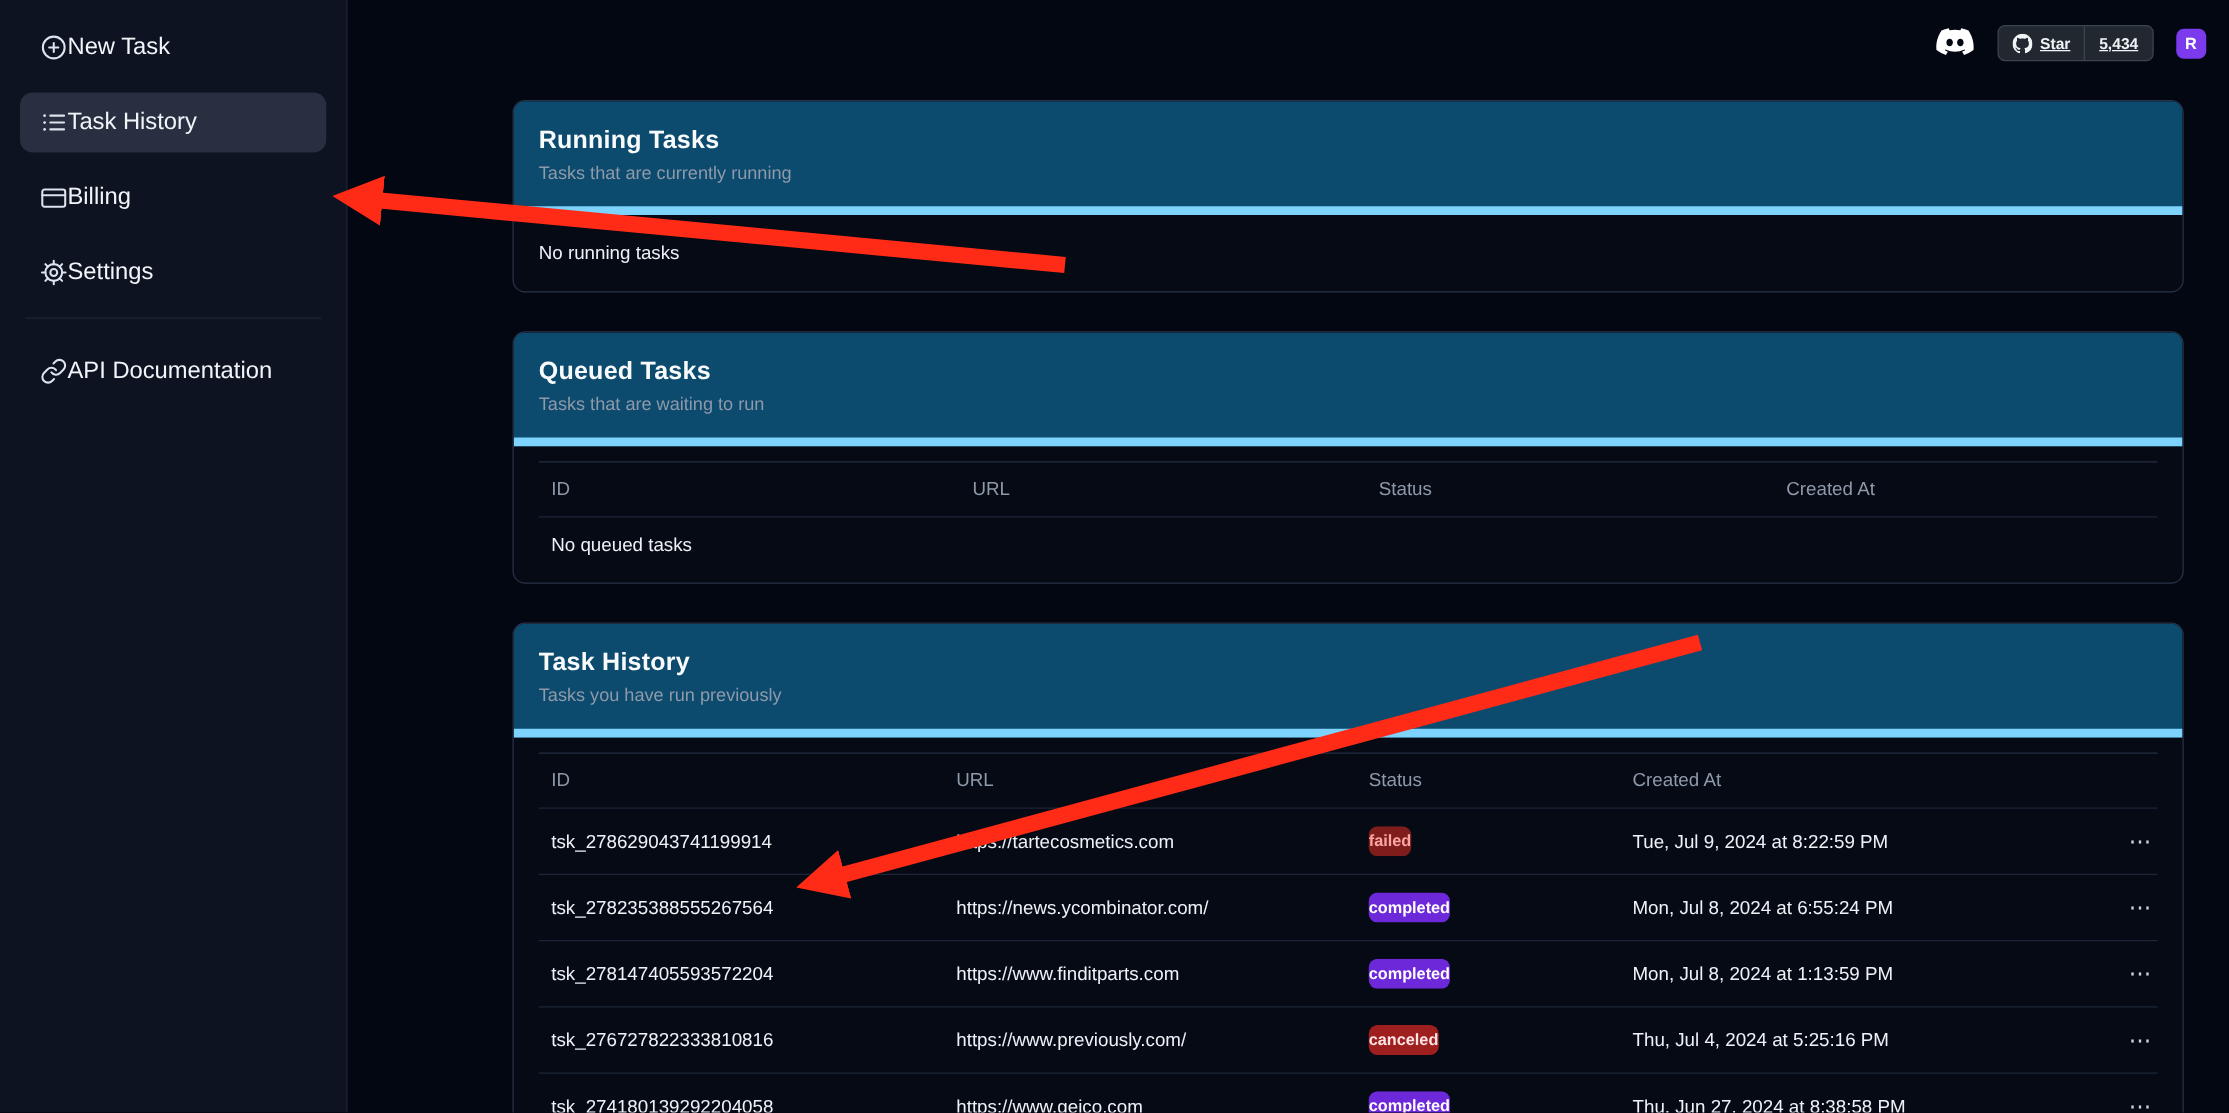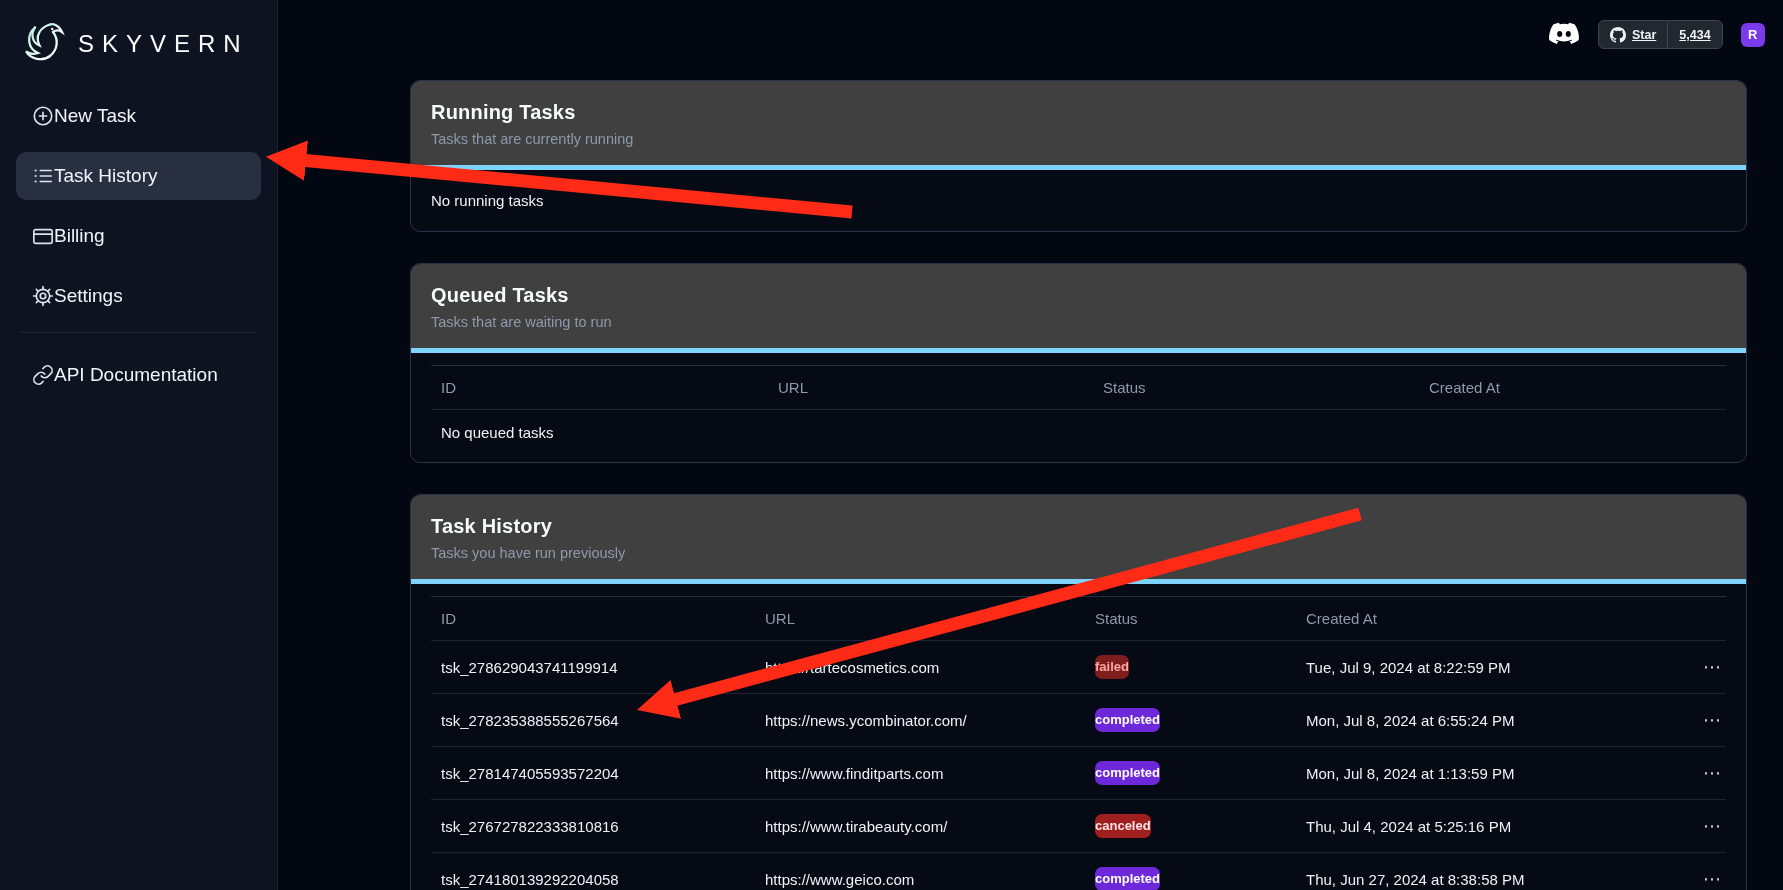--- a/index.html
+++ b/index.html
@@ -51,21 +51,21 @@
   }
   .user-partial { font-size:15px; color:#e8edf4; white-space:nowrap; }
 
   
   .main { position:absolute; left:410px; top:80px; width:1337px; }
   .card {
     border:1px solid #283349; border-radius:10px; background:#050a14;
     overflow:hidden; margin-bottom:31px;
   }
   .card.history-card { margin-top:3px; }
-  .card-head { background:#404040; padding:20px 20px 18px 20px; border-bottom:5px solid #7dd3fc; }
+  .card-head { background:#0c4a6e; padding:20px 20px 18px 20px; border-bottom:7px solid #7dd3fc; }
   .card-title { font-size:20px; font-weight:700; color:#f8fafc; letter-spacing:.2px; }
   .card-sub { margin-top:7px; font-size:14.5px; color:#8e99aa; }
   .empty-row { height:61px; display:flex; align-items:center; padding:0 20px; font-size:15px; color:#eef2f7; }
 
   .card-body.pad { padding:12px 20px 8px 20px; }
   .table { width:100%; border-top:1px solid #242e44; }
   .row { display:grid; align-items:center; border-bottom:1px solid #1c2537; }
   .t-queued .row { grid-template-columns:337px 325px 326px 1fr; height:42px; }
   .t-history .row { grid-template-columns:324px 330px 211px 397px 1fr; height:53px; }
   .t-history .row.thead, .t-queued .row.thead { height:44px; }
@@ -79,38 +79,20 @@
   .badge-completed { background:#6d28d9; color:#ffffff; }
   .badge-canceled { background:#9f1f1f; color:#ffe4e6; }
 
   
   .arrows { position:absolute; left:0; top:0; z-index:50; pointer-events:none; }
 </style>
 </head>
 <body>
 
 <aside class="sidebar">
-  <div class="logo">
-    <svg viewBox="0 0 64 64">
-      <defs>
-        <linearGradient id="lg" x1="0" y1="0" x2="1" y2="1">
-          <stop offset="0" stop-color="#b9f0e2"></stop>
-            <stop offset="1" stop-color="#ffffff"></stop>
-        </linearGradient>
-      </defs>
-      <g fill="none" stroke="url(#lg)" stroke-width="3" stroke-linecap="round">
-        <path d="M40 6 C26 10 20 22 26 34 C16 30 14 18 20 10"></path>
-        <path d="M20 10 C8 20 10 38 24 44 C18 46 12 45 8 42 C14 52 30 56 40 48"></path>
-        <path d="M40 48 C50 40 52 26 44 16"></path>
-        <path d="M44 16 C48 13 52 13 56 16 C52 7 44 4 40 6"></path>
-      </g>
-      <circle cx="43" cy="12" r="1.6" fill="#ffffff"></circle>
-    </svg>
-    <span class="logo-text">SKYVERN</span>
-  </div>
 
   <nav>
     <div class="nav-item">
       <span class="nicon">
         <svg viewBox="0 0 24 24">
             <circle cx="12" cy="12" r="9.5"></circle>
             <path d="M12 8v8M8 12h8"></path>
           </svg>
       </span>
       <span>New Task</span>
@@ -249,21 +231,21 @@
         <div class="row">
           <div class="cell">tsk_278147405593572204</div>
           <div class="cell">https://www.finditparts.com</div>
           <div class="cell"><span class="badge badge-completed">completed</span></div>
           <div class="cell">Mon, Jul 8, 2024 at 1:13:59 PM</div>
           <div class="cell menu">⋯</div>
         </div>
 
         <div class="row">
           <div class="cell">tsk_276727822333810816</div>
-          <div class="cell">https://www.tirabeauty.com/</div>
+          <div class="cell">https://www.previously.com/</div>
           <div class="cell"><span class="badge badge-canceled">canceled</span></div>
           <div class="cell">Thu, Jul 4, 2024 at 5:25:16 PM</div>
           <div class="cell menu">⋯</div>
         </div>
 
         <div class="row">
           <div class="cell">tsk_274180139292204058</div>
           <div class="cell">https://www.geico.com</div>
           <div class="cell"><span class="badge badge-completed">completed</span></div>
           <div class="cell">Thu, Jun 27, 2024 at 8:38:58 PM</div>

